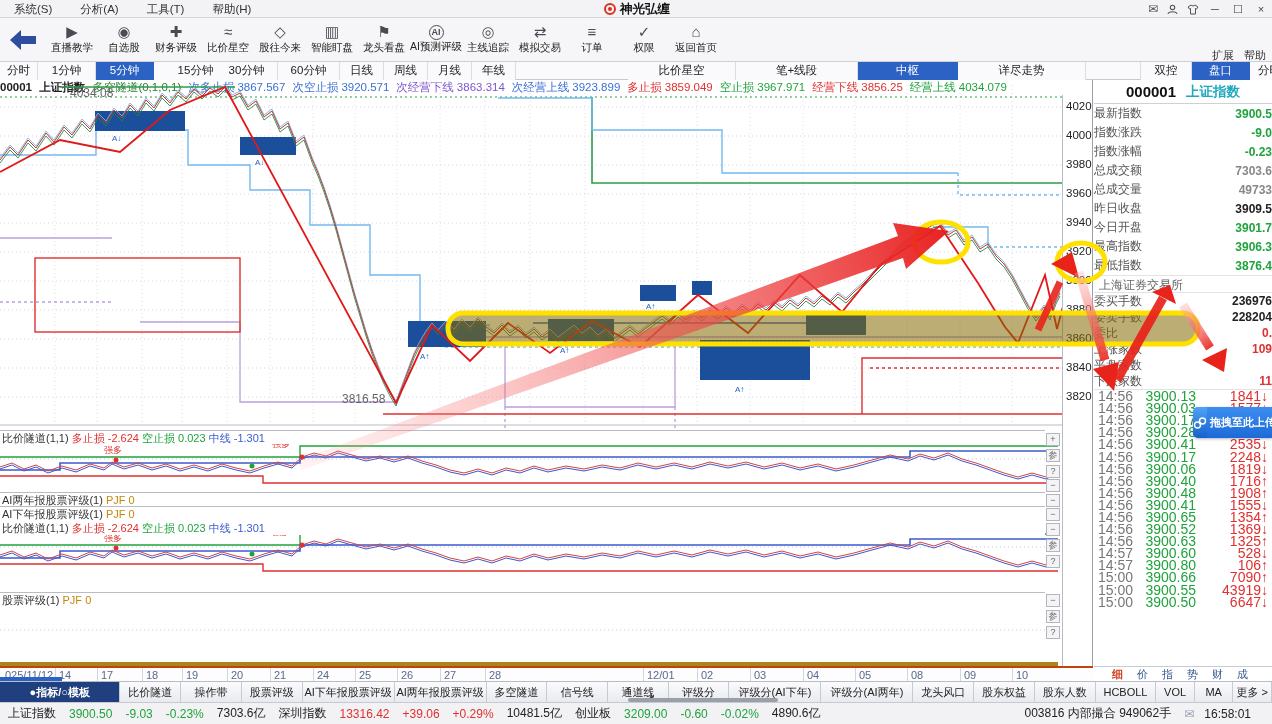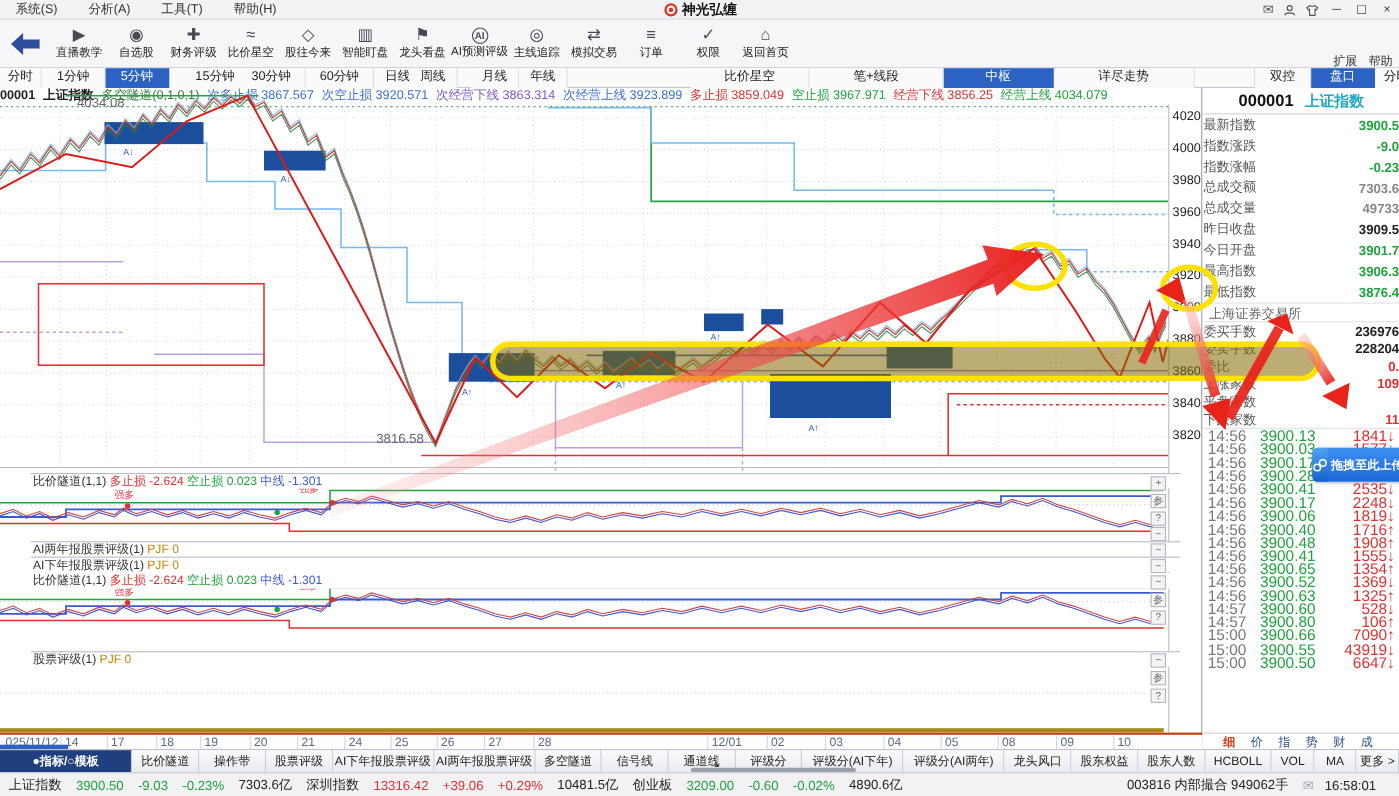--- a/index.html
+++ b/index.html
@@ -36,21 +36,21 @@
   
   .chartwrap{position:absolute;left:0;top:80px;width:1093px;height:601px;background:#fff;border-right:1px solid #98a0ac;}
   .chead{position:absolute;left:0;top:0;width:1093px;height:15px;white-space:nowrap;overflow:hidden;font-size:11.5px;line-height:15px;}
   .chead span{margin-right:4px;}
   .hf .hl,.hf .hv{margin-right:3px;}
   .b{color:#3b6fd6;} .v{color:#7d55cc;} .r{color:#e03030;} .g{color:#1fa33c;}
   .k{color:#222;} .d{color:#888;} .o{color:#c8860a;} .bl{color:#3b5bd0;}
   .chart-svg{position:absolute;left:0;top:5px;}
   .ylab{position:absolute;left:1062px;width:30px;text-align:left;padding-left:4px;font-size:11.5px;color:#222;}
   .axiscol{position:absolute;left:1062px;top:15px;width:31px;height:571px;border-left:1px solid #b8bcc6;}
-  .phead{position:absolute;left:0;width:1045px;height:14px;background:#fff;border-top:1px solid #b8bcc6;font-size:11px;line-height:14px;white-space:nowrap;overflow:hidden;padding-left:2px;margin-left:28px;}
+  .phead{position:absolute;left:0;width:1045px;height:14px;background:#fff;border-top:1px solid #b8bcc6;font-size:11px;line-height:14px;white-space:nowrap;overflow:hidden;padding-left:2px;}
   .pbtn{position:absolute;left:1046px;width:14px;height:13px;border:1px solid #b5b5bd;background:#f4f4f6;color:#666;font-size:9px;line-height:11px;text-align:center;}
   .pax{position:absolute;left:1064px;width:28px;font-size:10.5px;color:#333;padding-left:45px;}
   .hq-label{position:absolute;font-size:12px;color:#666;}
   
   .timeaxis{position:absolute;left:0;top:586px;width:1093px;height:15px;border-top:2px solid #c2410c;background:#fdfdfd;}
   .tx{position:absolute;top:0;height:14px;line-height:14px;font-size:11px;color:#5a6a8a;border-left:1px solid #d2d6de;padding-left:3px;}
   .tx0{border-left:none;}
   .scrollthumb{position:absolute;left:0;top:597px;width:62px;height:4px;background:#2b62c4;}
   
   .rightpanel{position:absolute;left:1094px;top:80px;width:178px;height:601px;background:#fff;overflow:hidden;}
@@ -180,21 +180,21 @@
 </div>
 
 <div class="periodbar">
   <div class="ptab" style="left:0;width:38px">分时</div>
   <div class="ptab" style="left:38px;width:58px">1分钟</div>
   <div class="ptab active" style="left:96px;width:58px">5分钟</div>
   <div class="ptab" style="left:154px;width:84px">15分钟</div>
   <div class="ptab" style="left:216px;width:62px">30分钟</div>
   <div class="ptab" style="left:278px;width:62px">60分钟</div>
   <div class="ptab" style="left:340px;width:44px">日线</div>
-  <div class="ptab" style="left:372px;width:44px">周线</div>
+  <div class="ptab" style="left:384px;width:44px">周线</div>
   <div class="ptab" style="left:428px;width:44px">月线</div>
   <div class="ptab" style="left:472px;width:44px">年线</div>
   <div class="ptab" style="left:628px;width:108px">比价星空</div>
   <div class="ptab" style="left:736px;width:122px">笔+线段</div>
   <div class="ptab active" style="left:858px;width:100px">中枢</div>
   <div class="ptab" style="left:958px;width:128px">详尽走势</div>
   <div class="ptab" style="left:1140px;width:52px;border-left:1px solid #ddd">双控</div>
   <div class="ptab active" style="left:1192px;width:58px">盘口</div>
   <div class="ptab" style="left:1250px;width:40px">分时</div>
 </div>

